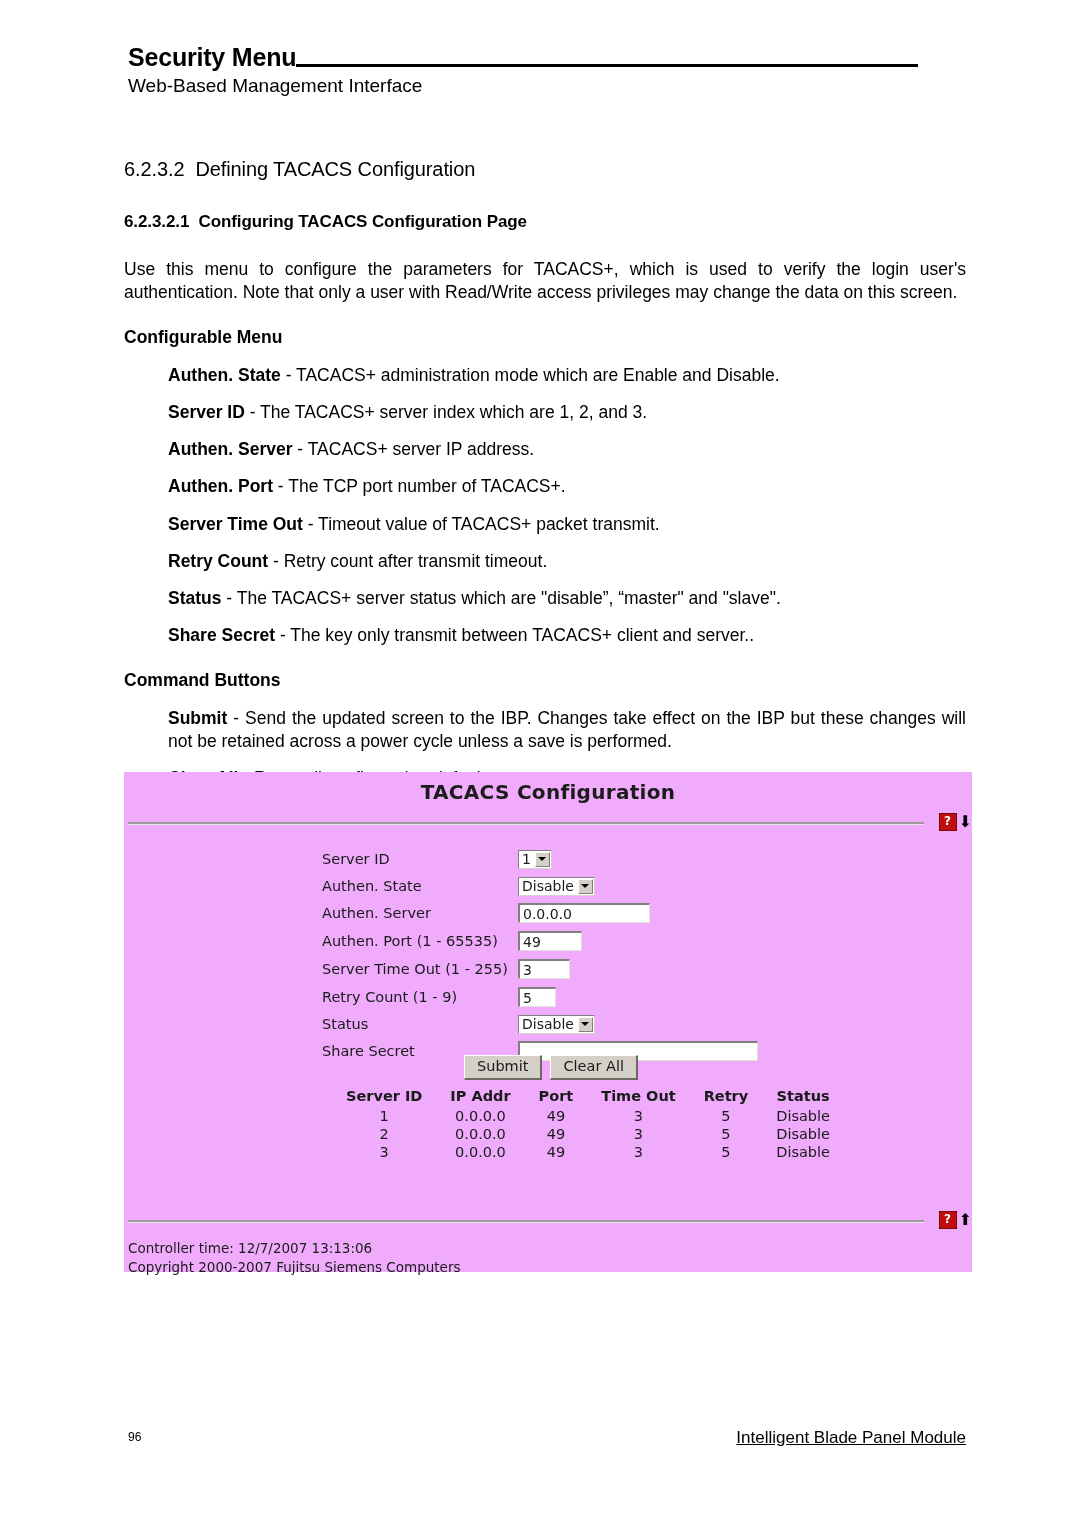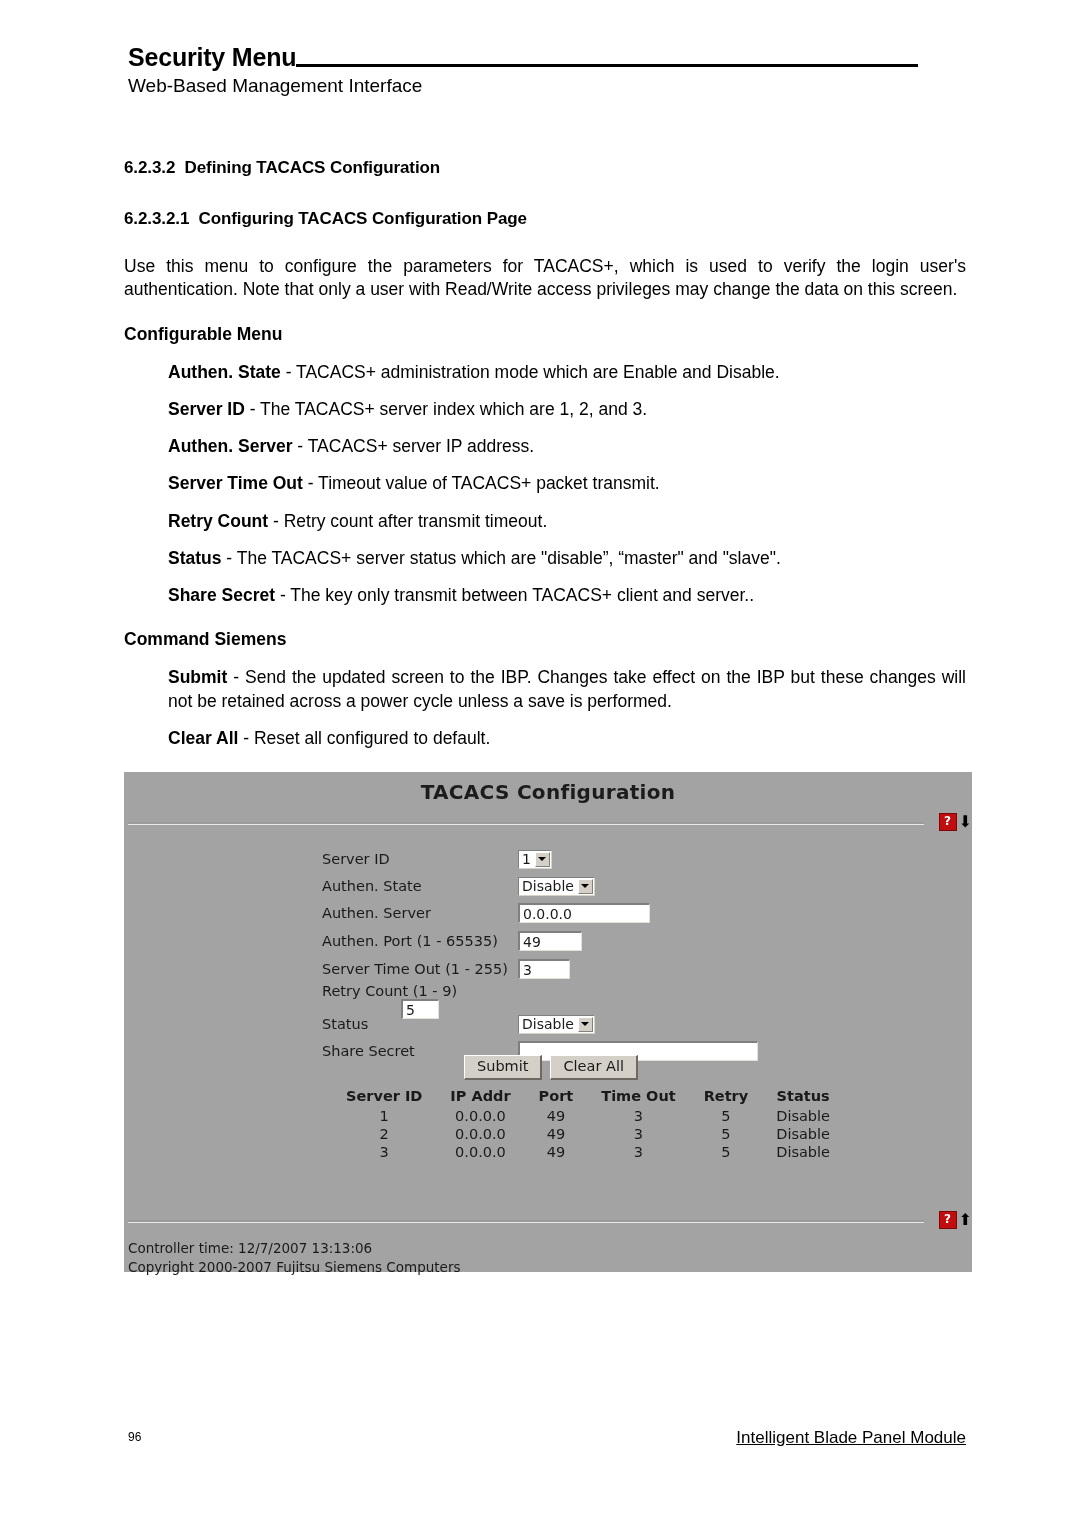--- a/index.html
+++ b/index.html
@@ -48,22 +48,22 @@
   }
 
   
   .content {
     position: absolute;
     left: 124px;
     top: 158px;
     width: 842px;
   }
   h2.sec {
-    font-size: 17px;
-    font-weight: bold;
+    font-size: 20px;
+    font-weight: normal;
     margin: 0 0 16px 0;
     letter-spacing: -0.1px;
   }
   h2.sec .num { display: inline-block; }
   h3.subsec {
     font-size: 17px;
     font-weight: bold;
     margin: 31px 0 4px 0;
     letter-spacing: -0.1px;
   }
@@ -93,21 +93,21 @@
   ul.deflist li.first { margin-top: 16px; }
   ul.deflist li b { font-weight: bold; }
 
   
   .shot {
     position: absolute;
     left: 124px;
     top: 772px;
     width: 848px;
     height: 500px;
-    background: #a3a3a3;
+    background: #f0abfc;
     font-family: "DejaVu Sans", sans-serif;
     color: #1a1a1a;
   }
   .shot-title {
     text-align: center;
     font-size: 20px;
     font-weight: bold;
     color: #1c1c1c;
     letter-spacing: 0.3px;
     padding-top: 8px;
@@ -326,27 +326,28 @@
     <span class="num">6.2.3.2.1</span>&nbsp;&nbsp;<span>Configuring TACACS Configuration Page</span>
   </h3>
 
   <p class="para">Use this menu to configure the parameters for TACACS+, which is used to verify the login user's authentication. Note that only a user with Read/Write access privileges may change the data on this screen.</p>
 
   <h4 class="grouphead">Configurable Menu</h4>
   <ul class="deflist">
     <li class="first"><b>Authen. State</b><span> - TACACS+ administration mode which are Enable and Disable.</span></li>
     <li><b>Server ID</b><span> - The TACACS+ server index which are 1, 2, and 3.</span></li>
     <li><b>Authen. Server</b><span> - TACACS+ server IP address.</span></li>
+    <li><b>Authen. Port</b><span> - The TCP port number of TACACS+.</span></li>
     <li><b>Server Time Out</b><span> - Timeout value of TACACS+ packet transmit.</span></li>
     <li><b>Retry Count</b><span> - Retry count after transmit timeout.</span></li>
     <li><b>Status</b><span> - The TACACS+ server status which are "disable”, “master" and "slave".</span></li>
     <li><b>Share Secret</b><span> - The key only transmit between TACACS+ client and server..</span></li>
   </ul>
 
-  <h4 class="grouphead">Command Siemens</h4>
+  <h4 class="grouphead">Command Buttons</h4>
   <ul class="deflist">
     <li class="first"><b>Submit</b><span> - Send the updated screen to the IBP. Changes take effect on the IBP but these changes will not be retained across a power cycle unless a save is performed.</span></li>
     <li><b>Clear All</b><span> - Reset all configured to default.</span></li>
   </ul>
 
 </div>
 
 <div class="shot">
 
   <div class="shot-title">TACACS Configuration</div>
@@ -399,21 +400,21 @@
       </span>
     </div>
 
     <div class="frow" style="top:114px;">
       <span class="flabel">Server Time Out (1 - 255)</span>
       <span class="fctl">
         <span class="txt" style="width:52px;">3</span>
       </span>
     </div>
 
-    <div class="frow" style="top:142px;flex-direction:column;">
+    <div class="frow" style="top:142px;">
       <span class="flabel">Retry Count (1 - 9)</span>
       <span class="fctl">
         <span class="txt" style="width:38px;">5</span>
       </span>
     </div>
 
     <div class="frow" style="top:169px;">
       <span class="flabel">Status</span>
       <span class="fctl">
         <span class="sel">

